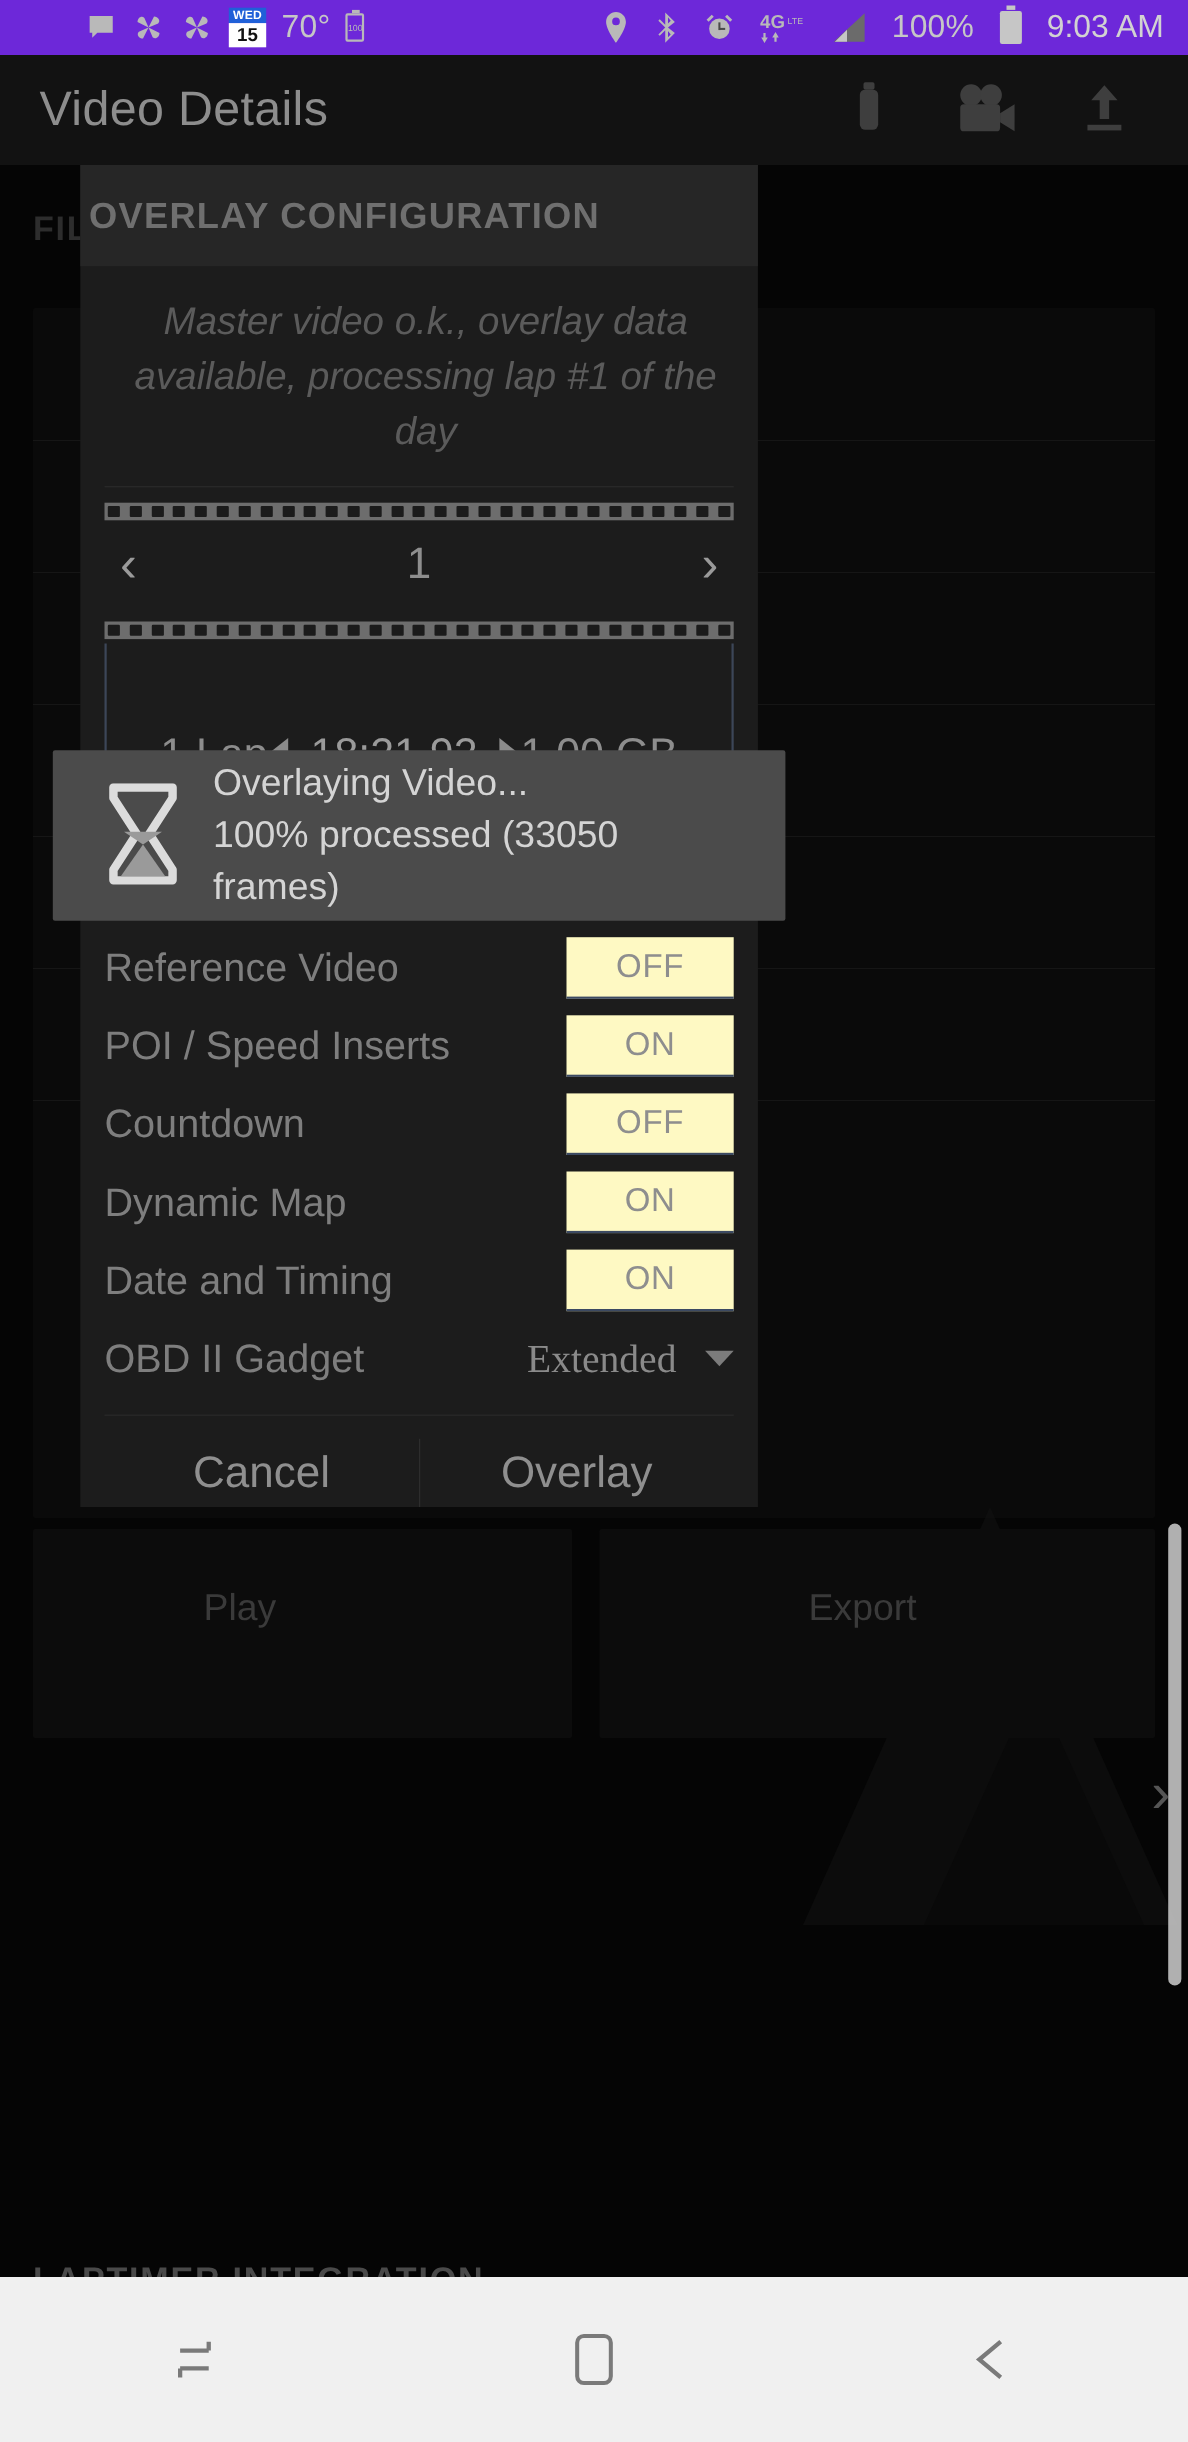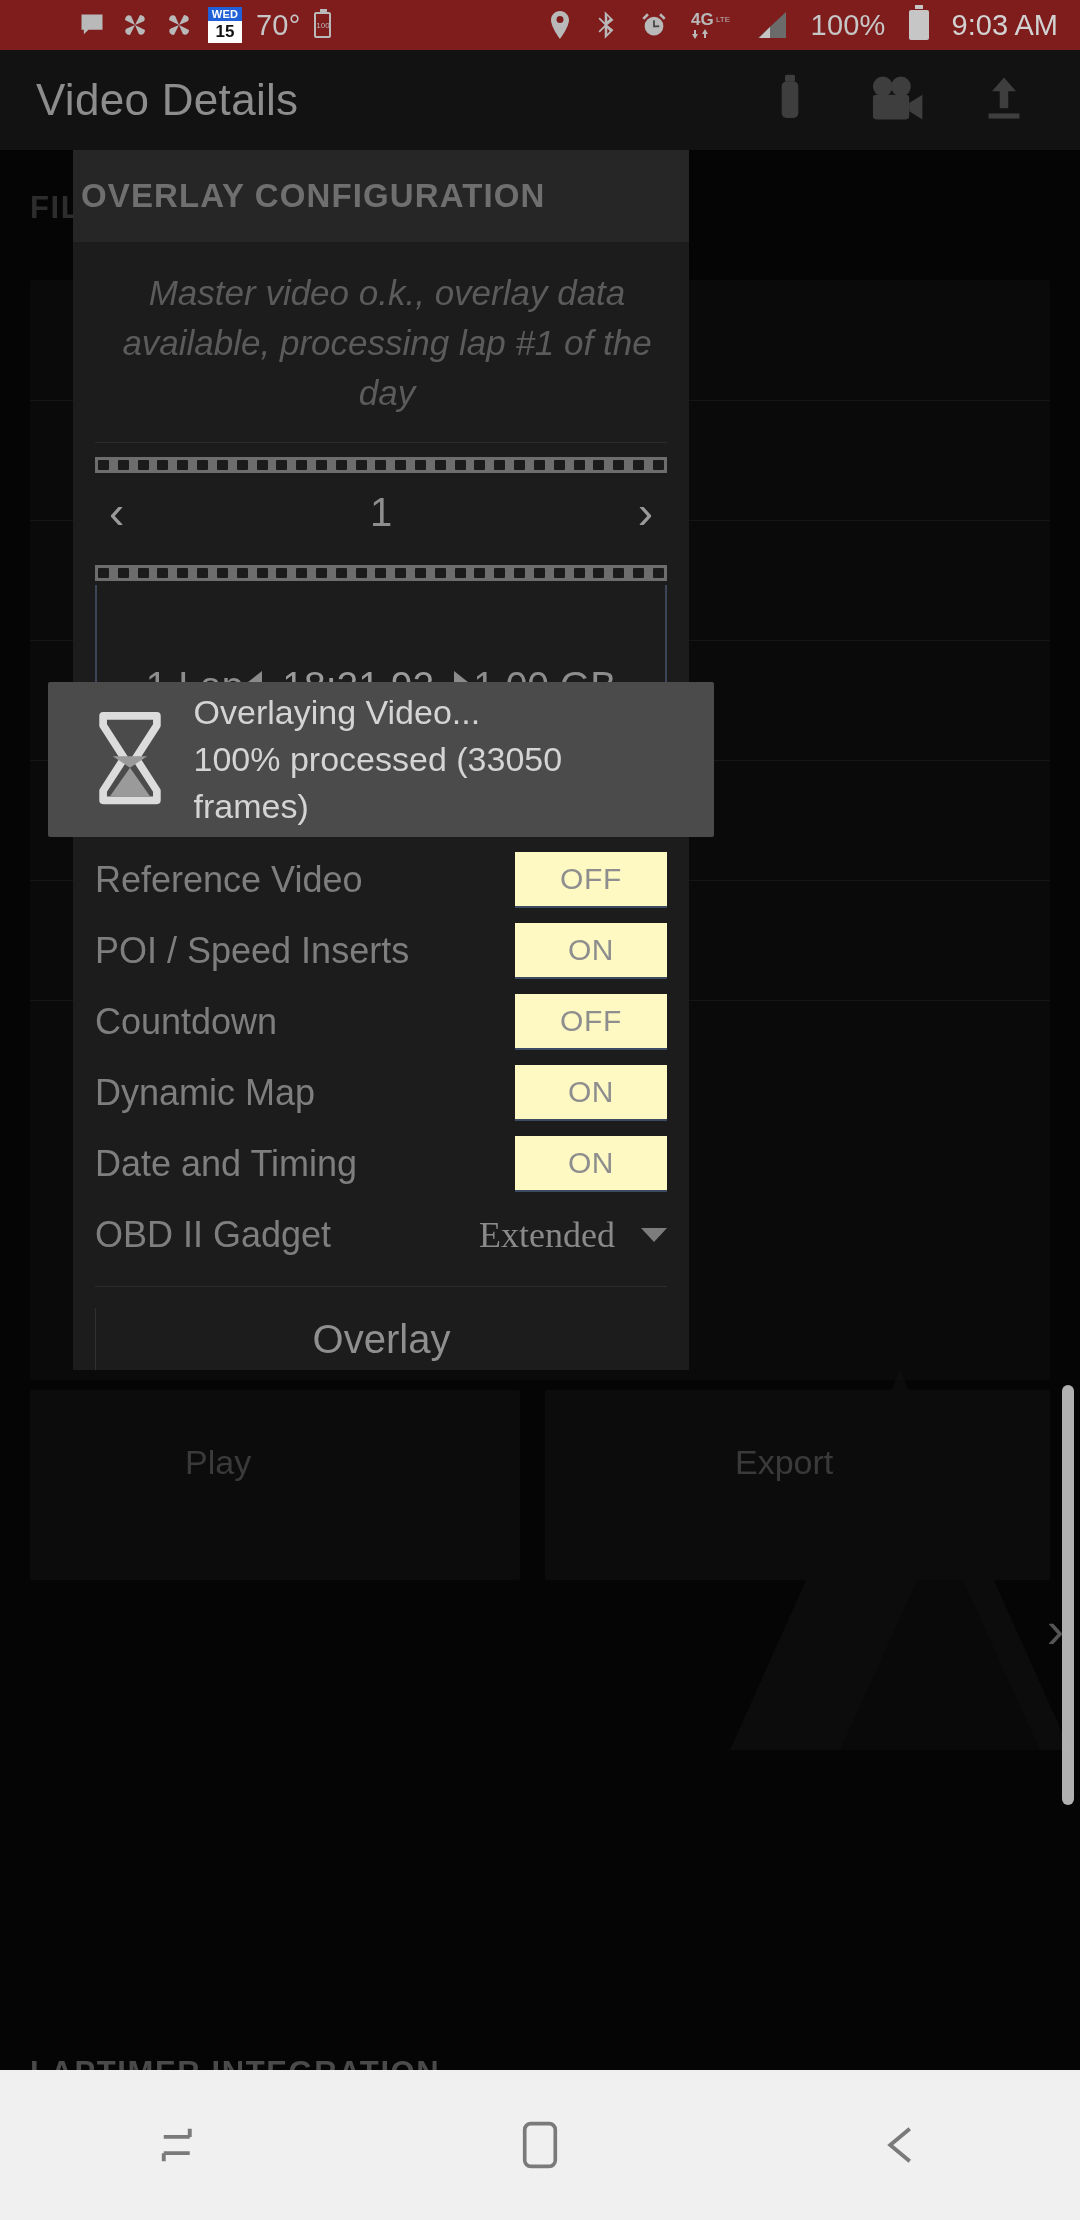--- a/index.html
+++ b/index.html
@@ -7,21 +7,21 @@
     width:1080px; height:2220px;
     background:#000;
     font-family:"Liberation Sans", sans-serif;
     overflow:hidden;
   }
   #screen{ position:relative; width:1080px; height:2220px; background:#050505; }
 
   
   .statusbar{
     position:absolute; top:0; left:0; width:1080px; height:50px;
-    background:#7f1d1d; display:flex; align-items:center;
+    background:#6d28d9; display:flex; align-items:center;
     padding:0 16px; color:#b9b9b9;
   }
   .sb-left{ display:flex; align-items:center; gap:14px; margin-left:62px; }
   .sb-right{ margin-left:auto; display:flex; align-items:center; gap:23px; margin-right:6px;}
   .sb-icon{ display:inline-flex; align-items:center; justify-content:center; }
   .sb-txt{ font-size:29px; color:#c6c6c6; letter-spacing:.2px; }
   .sb-time{ font-size:29px; color:#d2d2d2; }
   .calico{ position:relative; width:34px; height:36px; }
   .calico .cal-top{
     position:absolute; top:0; left:0; width:34px; height:14px;
@@ -414,20 +414,21 @@
         <span class="opt-spinner">
           <span class="opt-spinner-val">Extended</span>
           <span class="caret-down"></span>
         </span>
       </div>
     </div>
 
     <div class="dlg-bottom-divider"></div>
 
     <div class="dlg-actions">
+      <div class="dlg-action">Cancel</div>
       <div class="dlg-action-sep"></div>
       <div class="dlg-action">Overlay</div>
     </div>
 
   </div>
 
   <div class="toast">
     <div class="toast-icon">
       <svg width="78" height="96" viewBox="0 0 40 50">
         <path d="M6 2h28v5l-11 17 11 17v5H6v-5l11-17L6 7z" fill="none" stroke="#dcdcdc" stroke-width="4" stroke-linejoin="round"></path>

